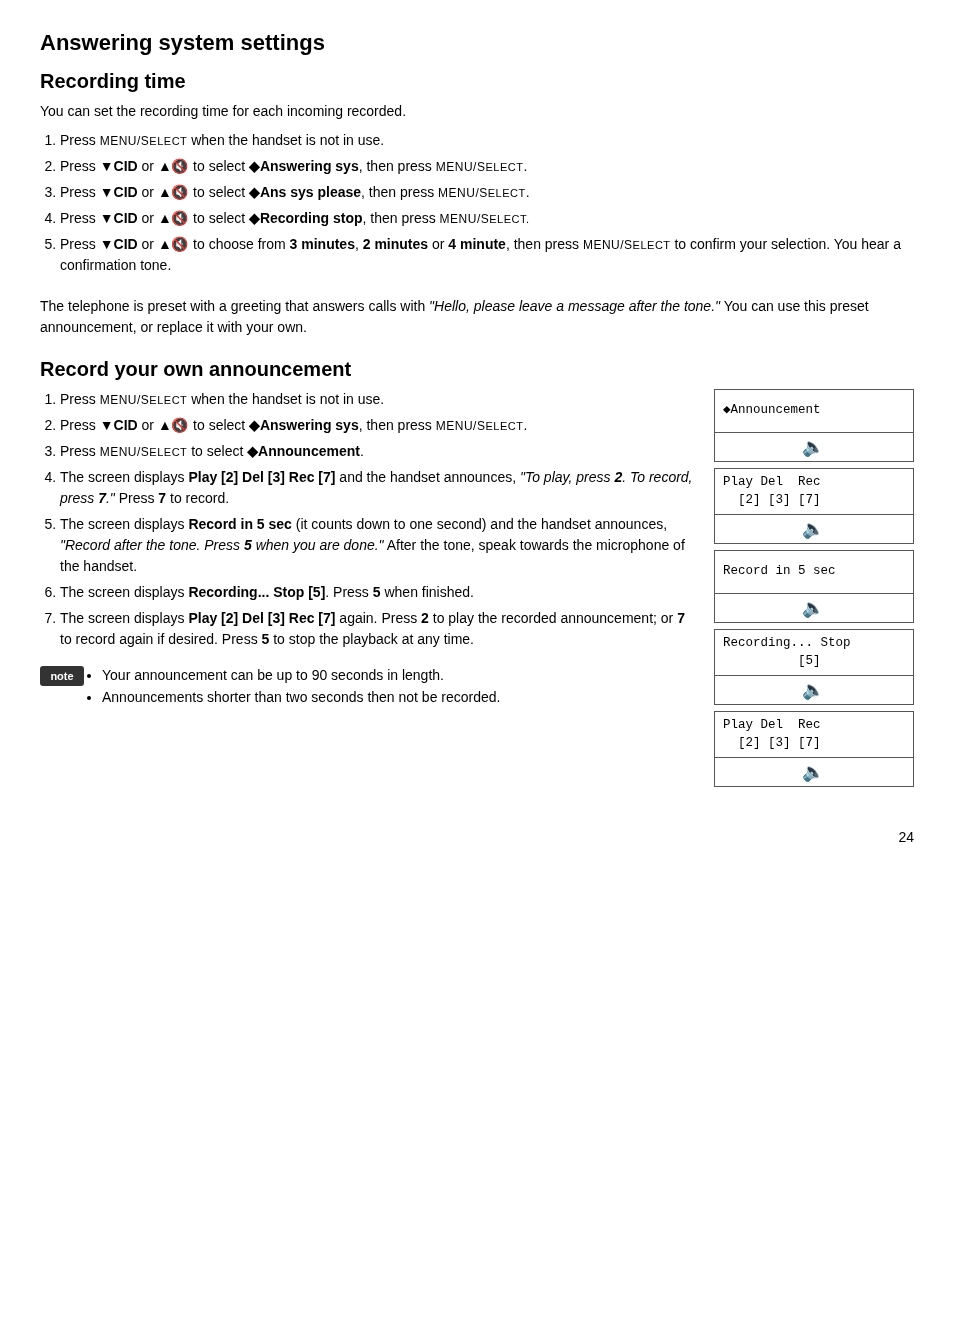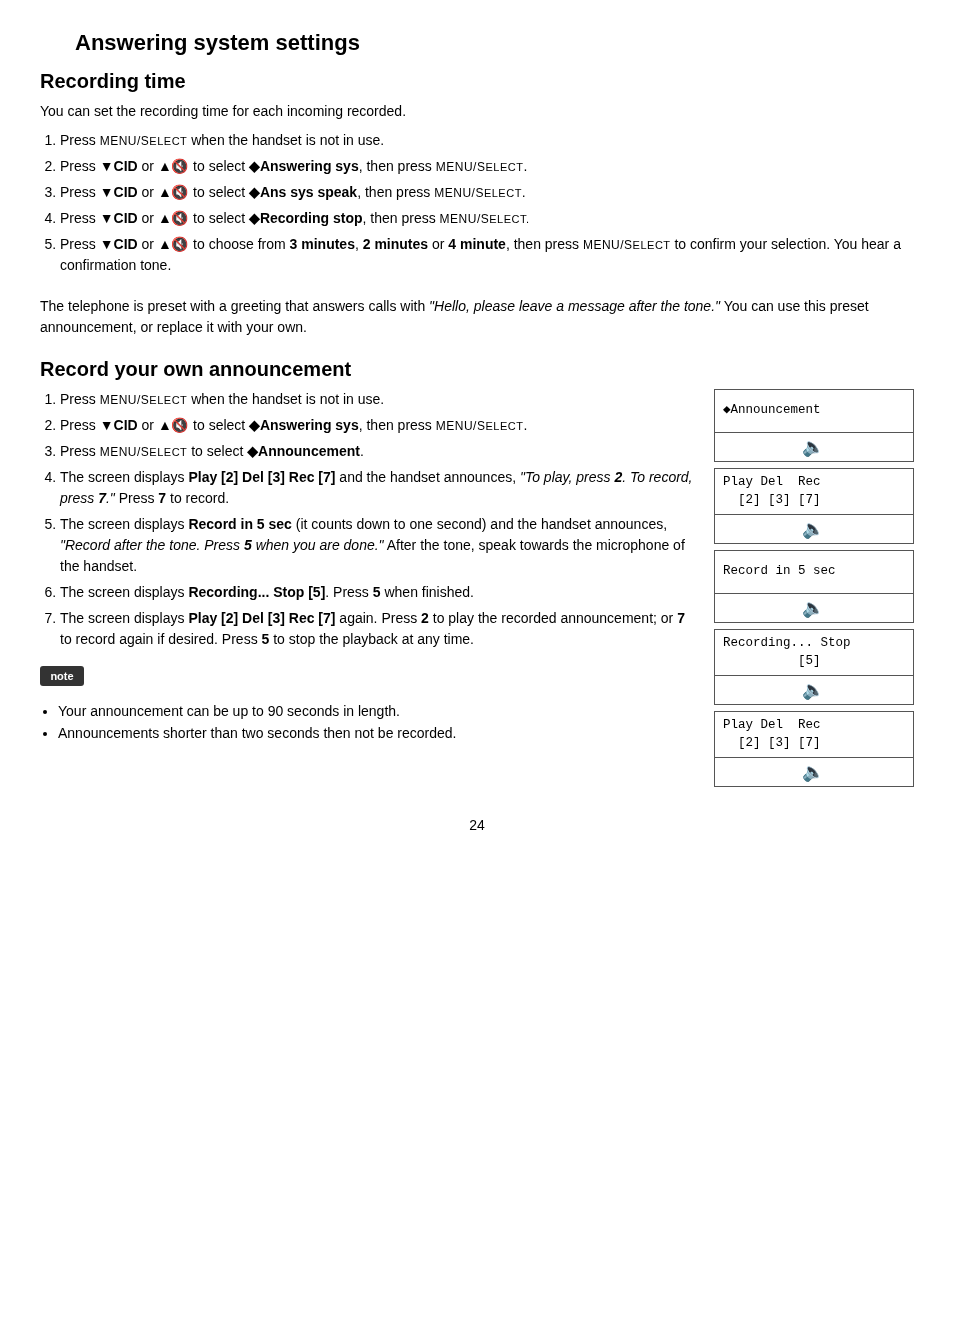--- a/index.html
+++ b/index.html
@@ -9,21 +9,20 @@
       font-size: 14px;
       color: #000;
       width: 954px;
       min-height: 1336px;
       padding: 30px 40px 40px 40px;
     }
     h1 {
       font-size: 22px;
       font-weight: bold;
       margin-bottom: 14px;
-      margin-left: 35px;
     }
     h2 {
       font-size: 20px;
       font-weight: bold;
       margin-bottom: 8px;
     }
     p {
       margin-bottom: 8px;
       line-height: 1.5;
     }
@@ -59,44 +58,42 @@
       flex-shrink: 0;
     }
     .screen-group {
       display: flex;
       flex-direction: column;
       gap: 0;
     }
     .note-box {
       display: flex;
       align-items: flex-start;
-      gap: 14px;
       margin-top: 10px;
       margin-bottom: 10px;
-      flex-direction: column;
     }
     .note-label {
       background: #333;
       color: #fff;
       font-size: 11px;
       font-weight: bold;
       padding: 4px 8px;
       border-radius: 3px;
       white-space: nowrap;
       min-width: 44px;
       text-align: center;
       margin-top: 2px;
     }
     .note-content ul {
       margin-left: 18px;
       line-height: 1.6;
     }
     .page-number {
-      text-align: center;
-      margin-top: 24px;
+      text-align: right;
+      margin-top: 36px;
       font-size: 14px;
     }
     .screen-display {
       padding: 5px 8px;
       font-family: 'Courier New', Courier, monospace;
       font-size: 12.5px;
       line-height: 1.4;
       min-height: 42px;
       display: flex;
       align-items: center;
@@ -120,21 +117,21 @@
 <body>
 
 <h1>Answering system settings</h1>
 
 <div class="section">
   <h2>Recording time</h2>
   <p>You can set the recording time for each incoming recorded.</p>
   <ol>
     <li>Press <span class="smallcaps">MENU/S<span style="font-size:11px">ELECT</span></span> when the handset is not in use.</li>
     <li>Press <span class="bold">▼CID</span> or <span class="bold">▲🔇</span> to select <span class="bold">◆Answering sys</span>, then press <span class="smallcaps">MENU/S<span style="font-size:11px">ELECT</span></span>.</li>
-    <li>Press <span class="bold">▼CID</span> or <span class="bold">▲🔇</span> to select <span class="bold">◆Ans sys speak</span>, then press <span class="smallcaps">MENU/S<span style="font-size:11px">ELECT</span></span>.</li>
+    <li>Press <span class="bold">▼CID</span> or <span class="bold">▲🔇</span> to select <span class="bold">◆Ans sys please</span>, then press <span class="smallcaps">MENU/S<span style="font-size:11px">ELECT</span></span>.</li>
     <li>Press <span class="bold">▼CID</span> or <span class="bold">▲🔇</span> to select <span class="bold">◆Recording stop</span>, then press <span class="smallcaps bold">MENU/S<span style="font-size:11px">ELECT.</span></span></li>
     <li>Press <span class="bold">▼CID</span> or <span class="bold">▲🔇</span> to choose from <span class="bold">3 minutes</span>, <span class="bold">2 minutes</span> or <span class="bold">4 minute</span>, then press <span class="smallcaps bold">MENU/S<span style="font-size:11px">ELECT</span></span> to confirm your selection. You hear a confirmation tone.</li>
   </ol>
 </div>
 
 <div class="section">
   <p>The telephone is preset with a greeting that answers calls with <span class="italic">"Hello, please leave a message after the tone."</span> You can use this preset announcement, or replace it with your own.</p>
 </div>
 
 <div class="section">

